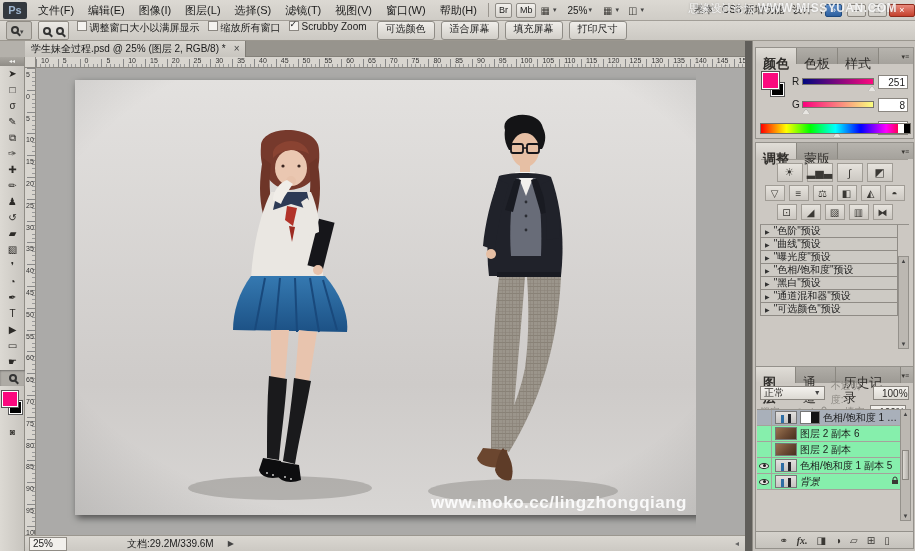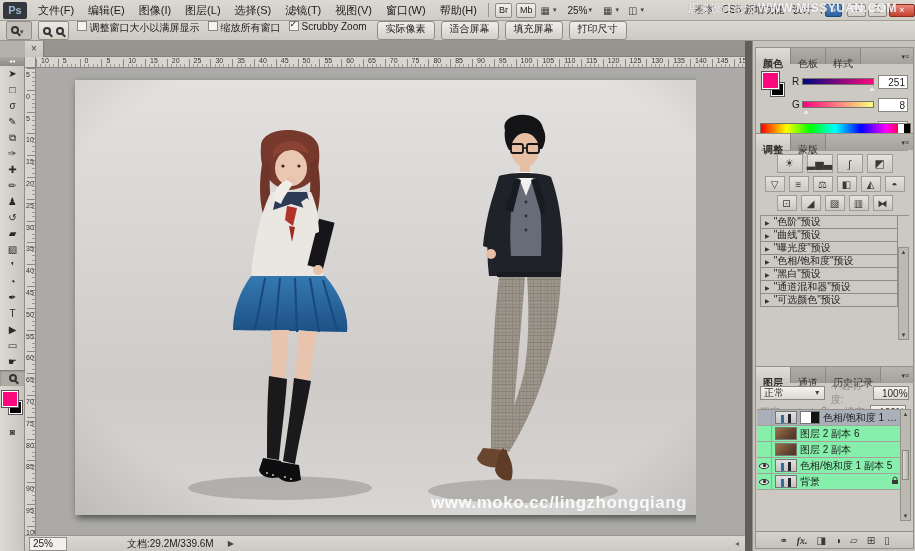--- a/index.html
+++ b/index.html
@@ -62,21 +62,21 @@
 #statusbar{left:25px;top:535px;width:720px;height:16px;background:linear-gradient(#dad7d1,#ccc9c3);border-top:1px solid #9b978f;display:flex;align-items:center;font-size:10px}
 #status-zoom{width:38px;background:#f2f0ec;border:1px solid #918d86;margin-left:4px;padding:0 3px;line-height:12px}
 #status-info{margin-left:60px}
 #status-arrow{margin-left:14px;font-size:8px;color:#444}
 #status-scroll{margin-left:auto;margin-right:6px;font-size:8px;color:#666}
 
 #gapcol{left:745px;top:41px;width:7px;height:510px;background:#605e5a}
 #rightcol{left:752px;top:41px;width:163px;height:510px;background:#c6c2bc;border-left:1px solid #8f8c85}
 .panel{position:absolute;left:2px;width:159px;background:#ccc8c2;border:1px solid #94918b}
 .ptabs{height:16px;background:linear-gradient(#b7b4ae,#a5a29c);display:flex;align-items:flex-end}
-.ptab{height:15px;padding:8px 7px;line-height:15px;font-size:10px;background:linear-gradient(#b0ada7,#9d9a94);border-right:1px solid #8a8780;color:#2f2d2a}
+.ptab{height:15px;padding:8px 7px;line-height:15px;font-size:13px;background:linear-gradient(#b0ada7,#9d9a94);border-right:1px solid #8a8780;color:#2f2d2a}
 .ptab.on{background:linear-gradient(#e0ddd7,#ccc8c2);font-weight:bold}
 .pmenu{margin-left:auto;font-size:7px;color:#3a3834;padding:0 4px 3px 0}
 
 #channels{position:absolute;left:36px;top:22px;width:120px}
 .chrow{display:flex;align-items:center;height:23px}
 .chlab{width:10px;font-size:10px}
 .chtrack{position:relative;width:72px;height:7px;border:1px solid #77736c;margin-right:4px}
 .tr0{background:linear-gradient(to right,#00087e,#ff087e)}
 .tr1{background:linear-gradient(to right,#fb007e,#fbff7e)}
 .tr2{background:linear-gradient(to right,#fb0800,#fb08ff)}
@@ -109,21 +109,21 @@
 .eyebox{width:15px;align-self:stretch;border-right:1px solid #a5a29c;display:flex;align-items:center;justify-content:center;flex:none}
 .eye{display:inline-block;width:10px;height:6px;border:1px solid #2a2a2a;border-radius:50%;position:relative;background:#e8e6e2}
 .eye:after{content:"";position:absolute;left:2.5px;top:0.5px;width:3px;height:3px;border-radius:50%;background:#1c1c1c}
 .lthumb{width:22px;height:13px;border:1px solid #777;margin:0 3px;flex:none}
 .t-brown{background:linear-gradient(135deg,#9a7450,#6b4a33 55%,#49311f)}
 .t-photo{background:linear-gradient(#e2e0de,#c6c4c2);position:relative}
 .t-photo:before{content:"";position:absolute;left:5px;top:3px;width:3px;height:8px;background:#2d6da4}
 .t-photo:after{content:"";position:absolute;right:5px;top:2px;width:3px;height:9px;background:#23242a}
 .lmask{width:20px;height:13px;border:1px solid #777;margin-right:3px;background:linear-gradient(to right,#fff 55%,#141414 55%);flex:none}
 .lname{overflow:hidden;text-overflow:ellipsis}
-.ital{}
+.ital{font-style:italic}
 .locksym{margin-left:auto;margin-right:4px}
 #layer-scroll{position:absolute;right:2px;top:42px;width:11px;height:112px;background:#bcb8b2;border:1px solid #94918b;font-size:6px;color:#444;display:flex;flex-direction:column;align-items:center;justify-content:space-between;padding:1px 0}
 #layer-scroll i{width:7px;height:30px;background:linear-gradient(90deg,#dedbd5,#b5b2ac);border:1px solid #8a8780;font-style:normal}
 #layer-tools{position:absolute;left:0;bottom:0;width:157px;height:17px;border-top:1px solid #94918b;display:flex;align-items:center;justify-content:center;gap:9px;font-size:10px;color:#3a3834;background:linear-gradient(#d5d2cc,#c5c2bc)}
 #layer-tools .fx{font-style:italic;font-weight:bold;font-family:"Liberation Serif","DejaVu Serif",serif;font-size:10px}
 </style>
 </head>
 <body>
 
 <div id="menubar" class="abs">
@@ -172,29 +172,30 @@
   <span id="zoom-io">
       <span class="mag"></span>
       <span class="mag"></span>
     </span>
   <span class="cb"></span>
     <span class="oblabel">调整窗口大小以满屏显示</span>
   <span class="cb"></span>
     <span class="oblabel">缩放所有窗口</span>
   <span class="cb on"></span>
     <span class="oblabel">Scrubby Zoom</span>
-  <span class="obtn" style="margin-left:10px">实际像素</span>
+  <span class="obtn" style="margin-left:10px">可选颜色</span>
   <span class="obtn">适合屏幕</span>
   <span class="obtn">填充屏幕</span>
   <span class="obtn">打印尺寸</span>
 </div>
 
 <div id="toolbar-topgap" class="abs"></div>
 <div id="tabstrip" class="abs">
   <div id="doctab" class="abs">
+    <span>学生妹全过程.psd @ 25% (图层 2, RGB/8) *</span>
     <span style="color:#444">×</span>
   </div>
 </div>
 
 <div id="toolbar" class="abs">
   <div id="tb-head">◂◂</div>
   <div id="tool-list">
       <div class="tool">
         <span class="tglyph">➤</span>
       </div>
@@ -455,21 +456,21 @@
           </span>
           <span class="chval">126</span>
         </div>
       </div>
     <div id="spectrum">
         <i></i>
         <b></b>
       </div>
   </div>
 
-  <div class="panel" style="top:92px;height:254px">
+  <div class="panel" style="top:101px;height:254px">
     <div class="ptabs">
       <span class="ptab on">调整</span>
       <span class="ptab">蒙版</span>
       <span class="pmenu">▾≡</span>
     </div>
     <div style="border-top:1px solid #a09c95;margin:0 5px"></div>
     <div class="adjrow" id="adj-row1">
         <span class="adjic adjic1">☀</span>
         <span class="adjic adjic1">▂▅▃</span>
         <span class="adjic adjic1">∫</span>

